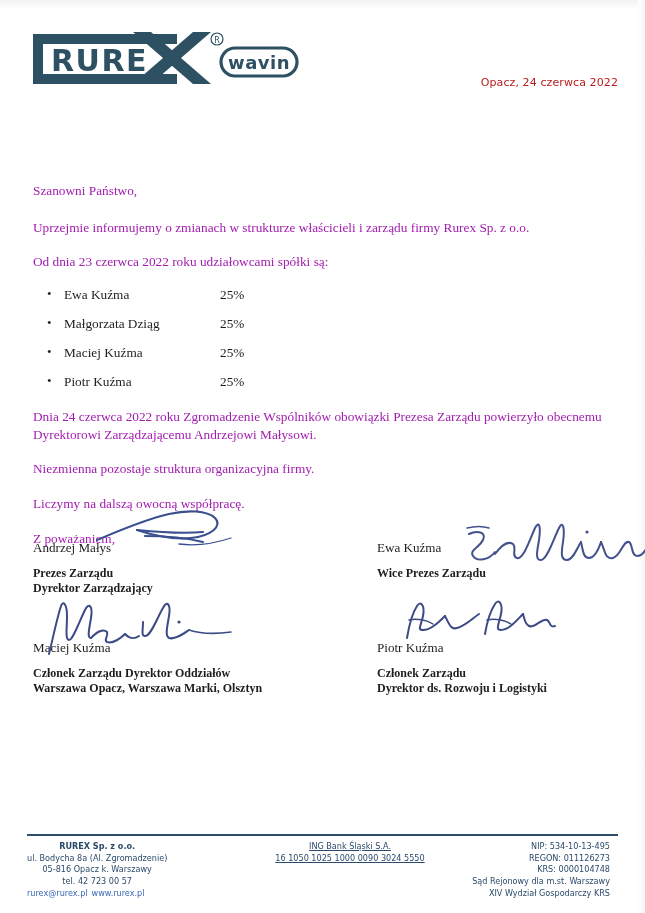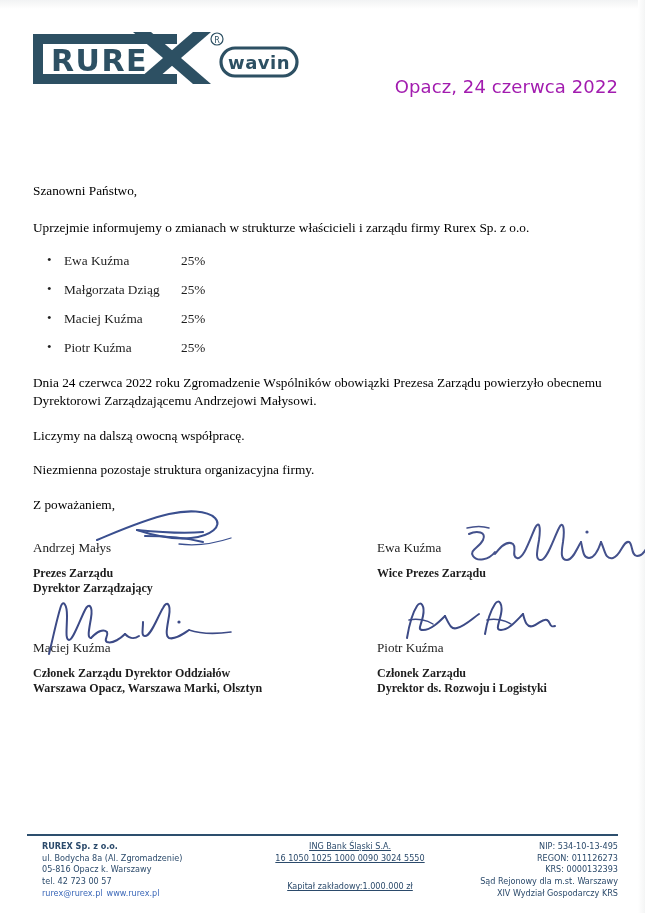--- a/index.html
+++ b/index.html
@@ -50,38 +50,38 @@
     width: 275px;
     height: 62px;
   }
   .logo svg { display: block; }
 
   .doc-date {
     position: absolute;
     right: 27px;
     top: 48px;
     font-family: "DejaVu Sans", "Liberation Sans", sans-serif;
-    font-size: 18px;
-    color: #a21caf;
+    font-size: 11px;
+    color: #b91c1c;
     letter-spacing: 0.1px;
     white-space: nowrap;
   }
 
   
   .body-block {
     position: absolute;
     left: 33px;
     right: 30px;
     top: 182px;
   }
   .para {
     font-size: 13.3px;
     line-height: 1.33;
     margin: 0 0 17px 0;
-    color: #000000;
+    color: #a21caf;
   }
   .para.greeting { margin-bottom: 19px; }
   .para.tight { margin-bottom: 16px; }
 
   .shareholders {
     list-style: none;
     margin: 6px 0 18px 0;
     padding: 0 0 0 31px;
   }
   .shareholders li {
@@ -93,21 +93,21 @@
   }
   .shareholders li::before {
     content: "\2022";
     position: absolute;
     left: -17px;
     top: -1px;
     font-size: 13px;
     color: #1f1f1f;
   }
   .sh-name { display: inline-block; width: 117px; }
-  .sh-pct  { display: inline-block; }
+  .sh-pct  { display: inline-block; margin-left: 39px; }
 
   .para.after-list { margin-top: 6px; }
 
   
   .sig-area {
     position: absolute;
     left: 33px;
     right: 30px;
     top: 512px;
     height: 200px;
@@ -162,23 +162,23 @@
     background: #2d4f6e;
     margin-bottom: 5px;
   }
   .footer-cols {
     position: relative;
     height: 54px;
     font-size: 8.1px;
     line-height: 1.44;
   }
   .fcol { position: absolute; top: 0; }
-  .fcol.left   { left: 15px;    text-align: left; }
+  .fcol.left   { left: 0;    text-align: center; }
   .fcol.mid    { left: 198px; width: 250px; text-align: center; text-decoration: underline; }
-  .fcol.right  { right: 0;   text-align: right; }
+  .fcol.right  { right: 8px;   text-align: right; }
   .fcol .bold  { font-weight: bold; }
   .fcol .link  { color: #3a67b8; }
   .mid-cap { margin-top: 17px; }
   .contact-row { display: flex; gap: 4px; }
 </style>
 </head>
 <body>
 
 <div class="page">
 
@@ -209,20 +209,21 @@
 
     <div class="doc-date">Opacz, 24 czerwca 2022</div>
   </div>
 
   <div class="body-block">
 
     <p class="para greeting">Szanowni Państwo,</p>
 
     <p class="para">Uprzejmie informujemy o zmianach w strukturze właścicieli i zarządu firmy Rurex Sp. z o.o.</p>
 
+    <p class="para tight">Od dnia 23 czerwca 2022 roku udziałowcami spółki są:</p>
 
     <ul class="shareholders">
       <li>
         <span class="sh-name">Ewa Kuźma</span>
         <span class="sh-pct">25%</span>
       </li>
       <li>
         <span class="sh-name">Małgorzata Dziąg</span>
         <span class="sh-pct">25%</span>
       </li>
@@ -231,23 +232,23 @@
         <span class="sh-pct">25%</span>
       </li>
       <li>
         <span class="sh-name">Piotr Kuźma</span>
         <span class="sh-pct">25%</span>
       </li>
     </ul>
 
     <p class="para after-list">Dnia 24 czerwca 2022 roku Zgromadzenie Wspólników obowiązki Prezesa Zarządu powierzyło obecnemu Dyrektorowi Zarządzającemu Andrzejowi Małysowi.</p>
 
+    <p class="para">Niezmienna pozostaje struktura organizacyjna firmy.</p>
+
     <p class="para">Liczymy na dalszą owocną współpracę.</p>
-
-    <p class="para">Niezmienna pozostaje struktura organizacyjna firmy.</p>
 
     <p class="para">Z poważaniem,</p>
   </div>
 
   <div class="sig-area">
 
     <div class="sig-row">
 
       <div class="sig-col left">
         <div class="sig-ink" style="left:58px; top:-10px;">
@@ -335,26 +336,25 @@
         <div>tel. 42 723 00 57</div>
         <div class="contact-row">
           <span class="link">rurex@rurex.pl</span>
           <span class="link">www.rurex.pl</span>
         </div>
       </div>
 
       <div class="fcol mid">
         <div>ING Bank Śląski S.A.</div>
         <div>16 1050 1025 1000 0090 3024 5550</div>
-        <div class="mid-cap">Kapitał zakładowy:1.000.000 zł</div>
       </div>
 
       <div class="fcol right">
         <div>NIP: 534-10-13-495</div>
         <div>REGON: 011126273</div>
-        <div>KRS: 0000132393</div>
+        <div>KRS: 0000104748</div>
         <div>Sąd Rejonowy dla m.st. Warszawy</div>
         <div>XIV Wydział Gospodarczy KRS</div>
       </div>
     </div>
   </div>
 
 </div>
 
 </body></html>

